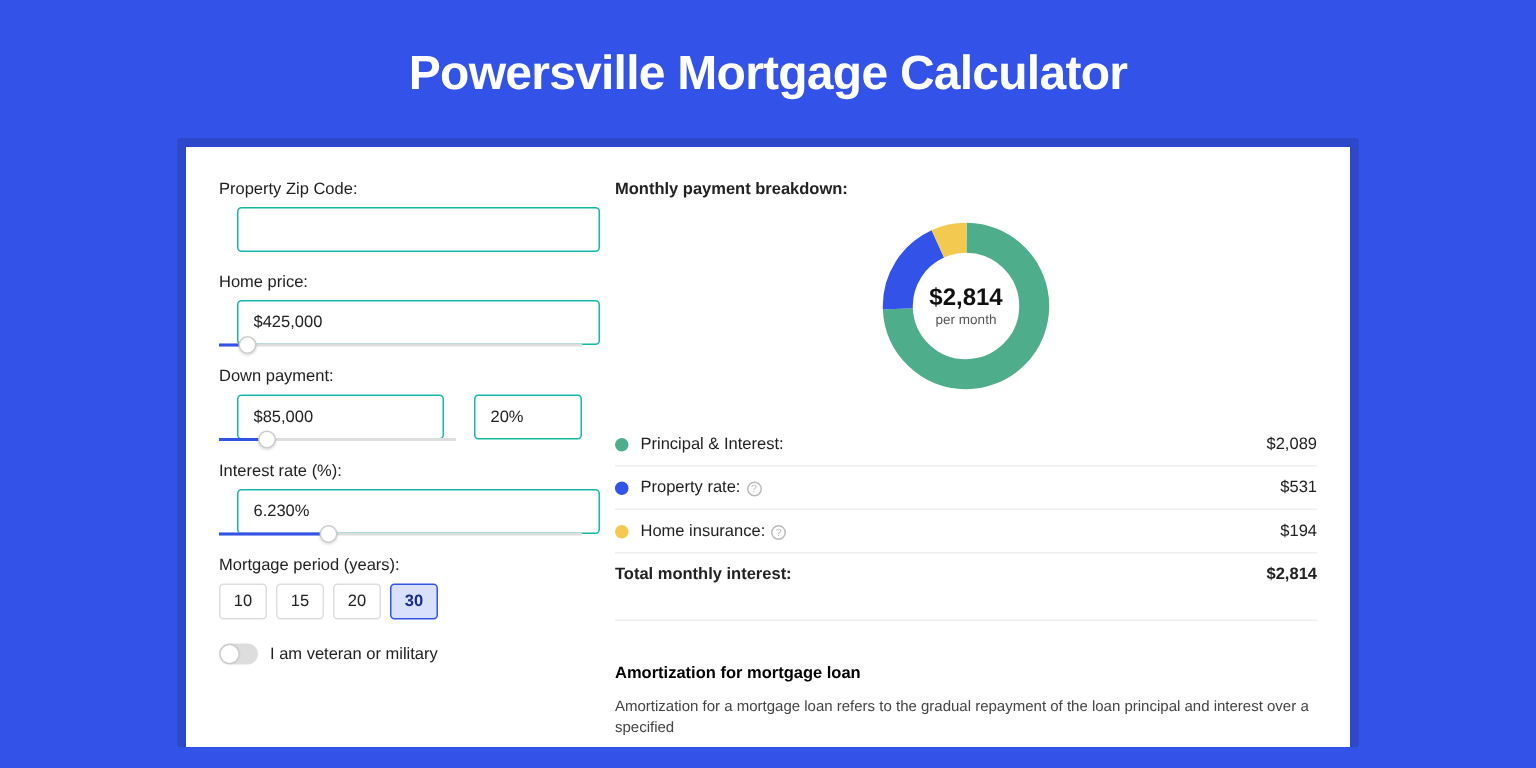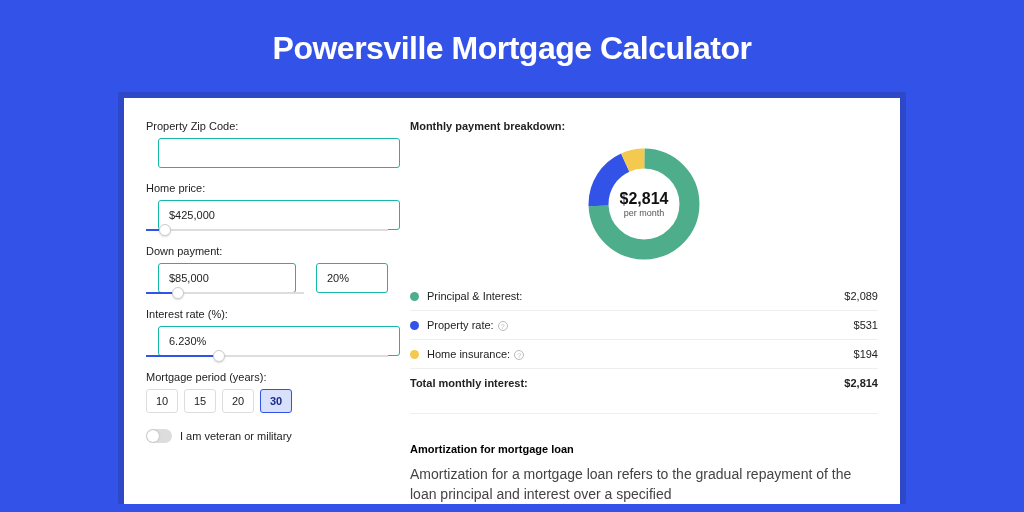--- a/index.html
+++ b/index.html
@@ -193,21 +193,21 @@
     margin-top: 16px;
     border-top: 1px solid #eee;
     padding-top: 29px;
   }
   .amort-title {
     font-size: 11px;
     font-weight: 700;
     margin-bottom: 10px;
   }
   .amort-text {
-    font-size: 14px;
+    font-size: 10px;
     color: #444;
     line-height: 1.4;
   }
 </style>
 </head>
 <body>
 
 <div class="page-title">Powersville Mortgage Calculator</div>
 
 <div class="card-wrap">

